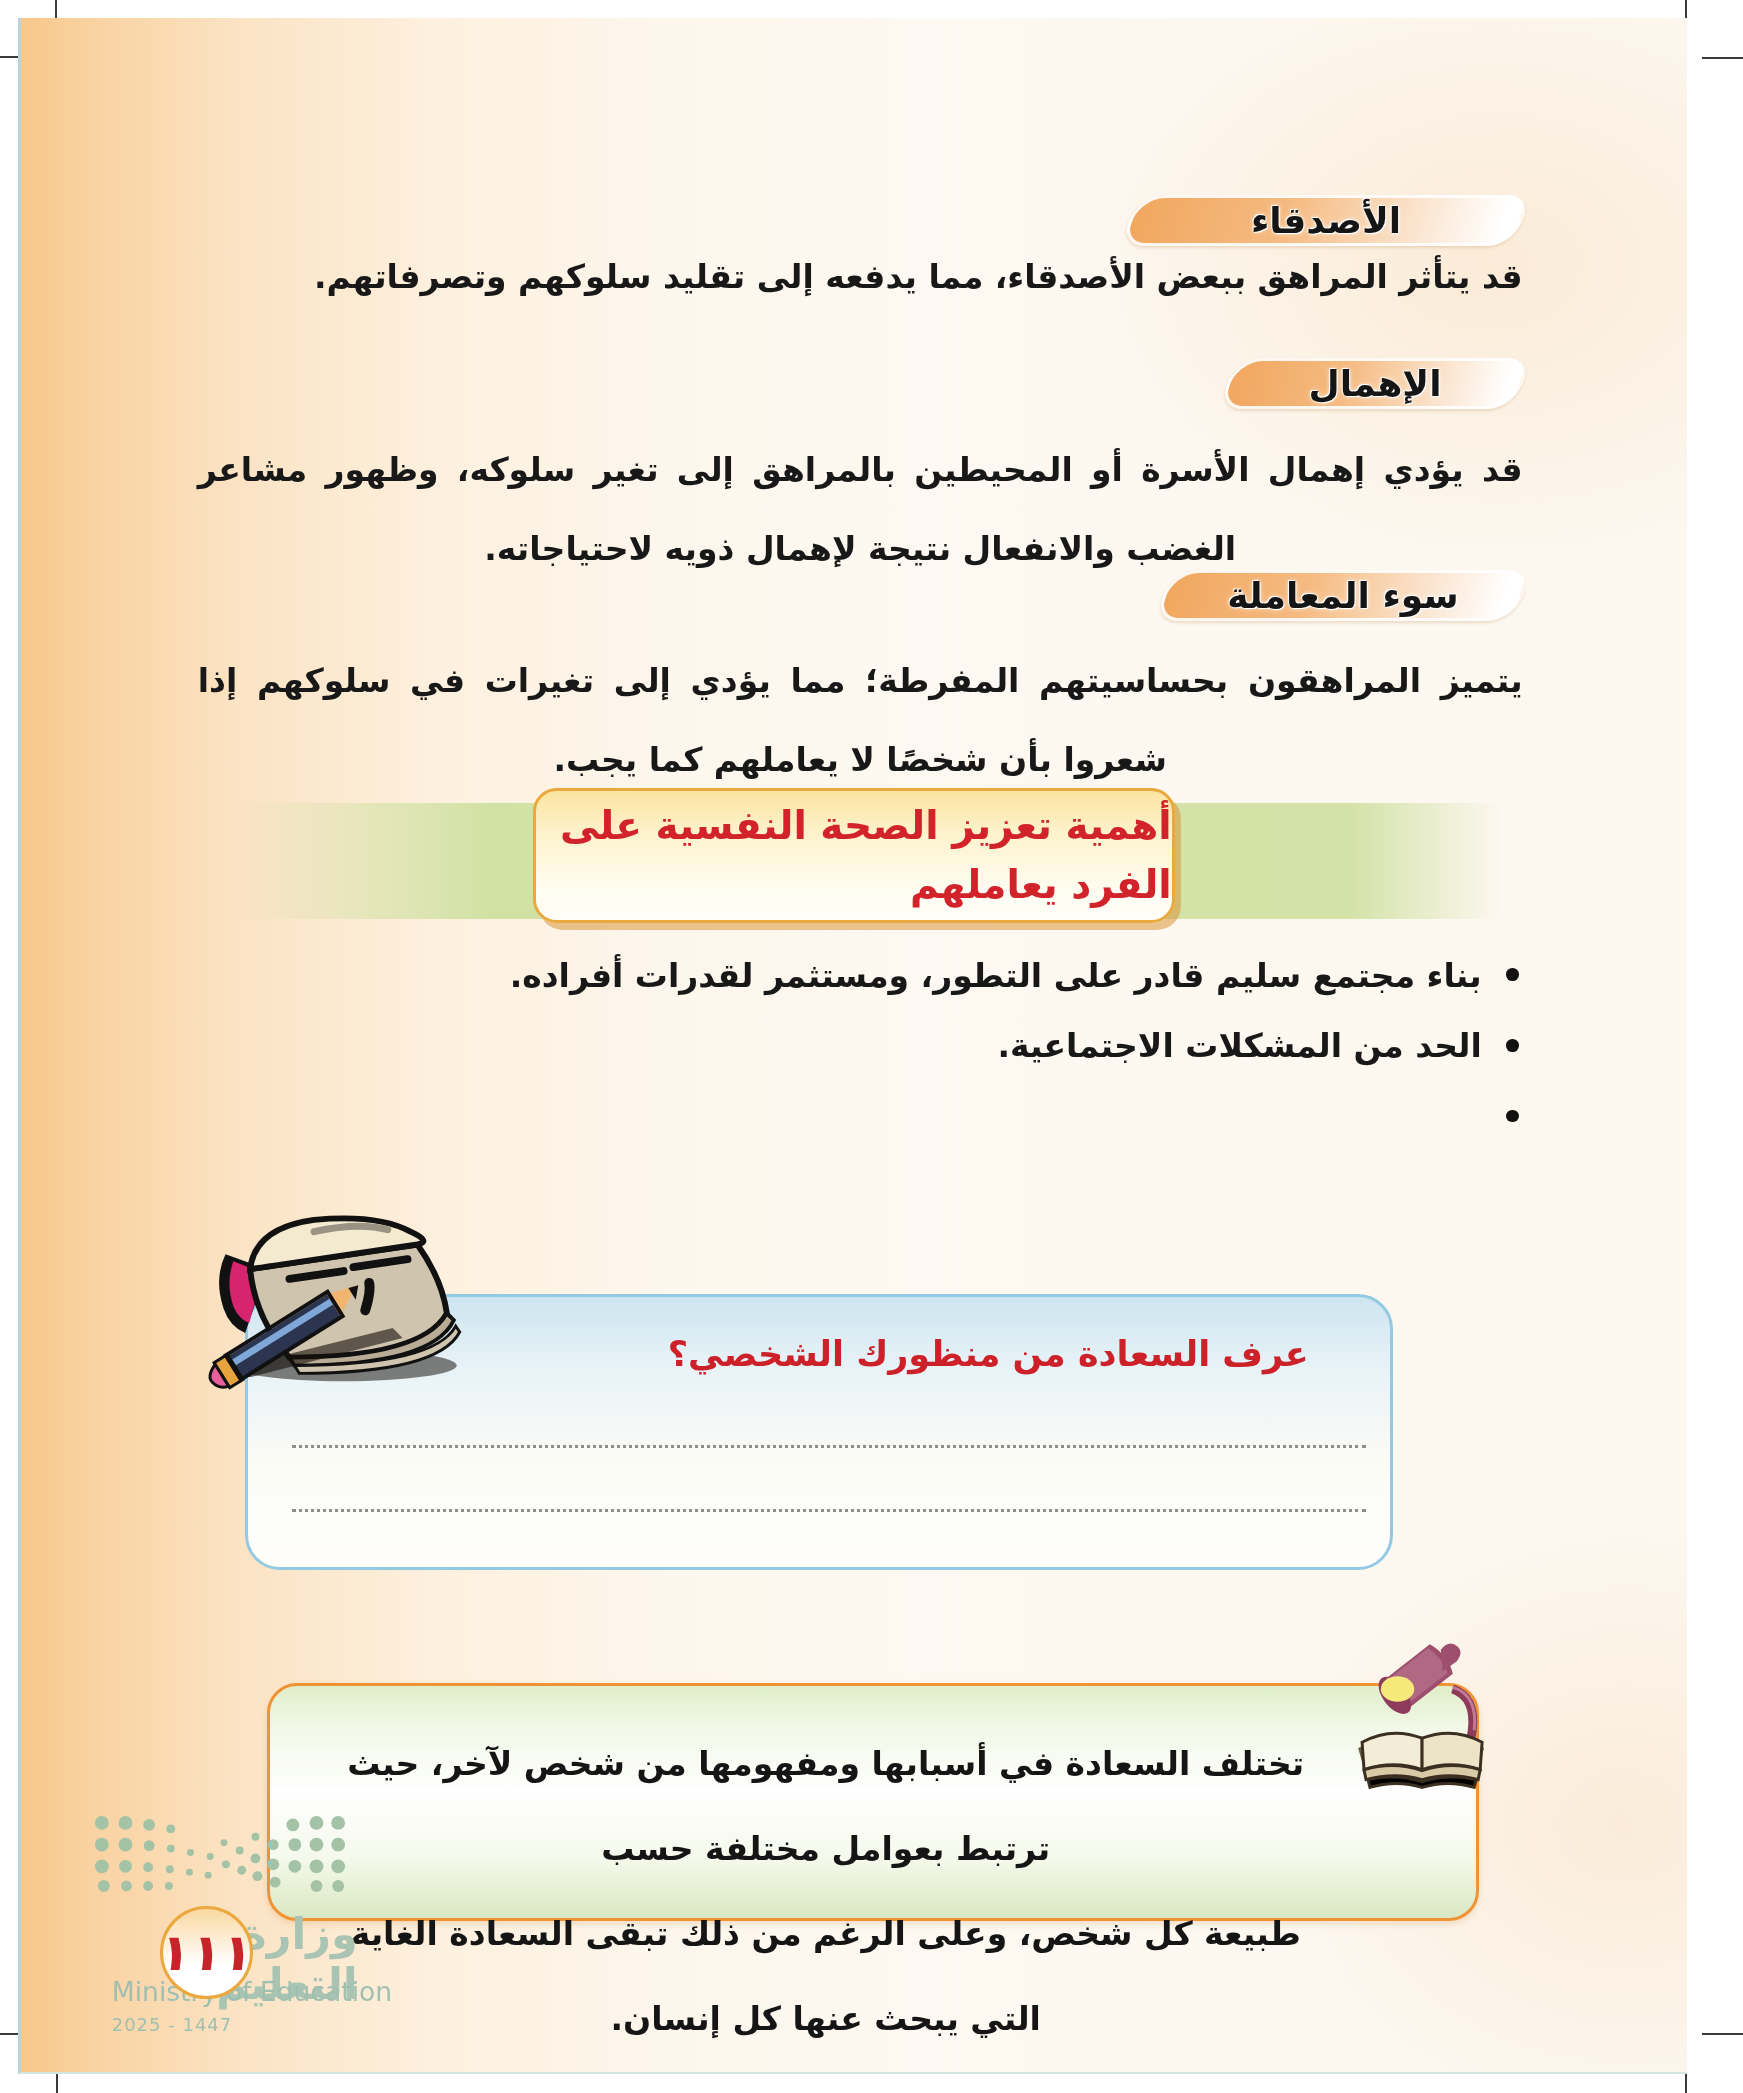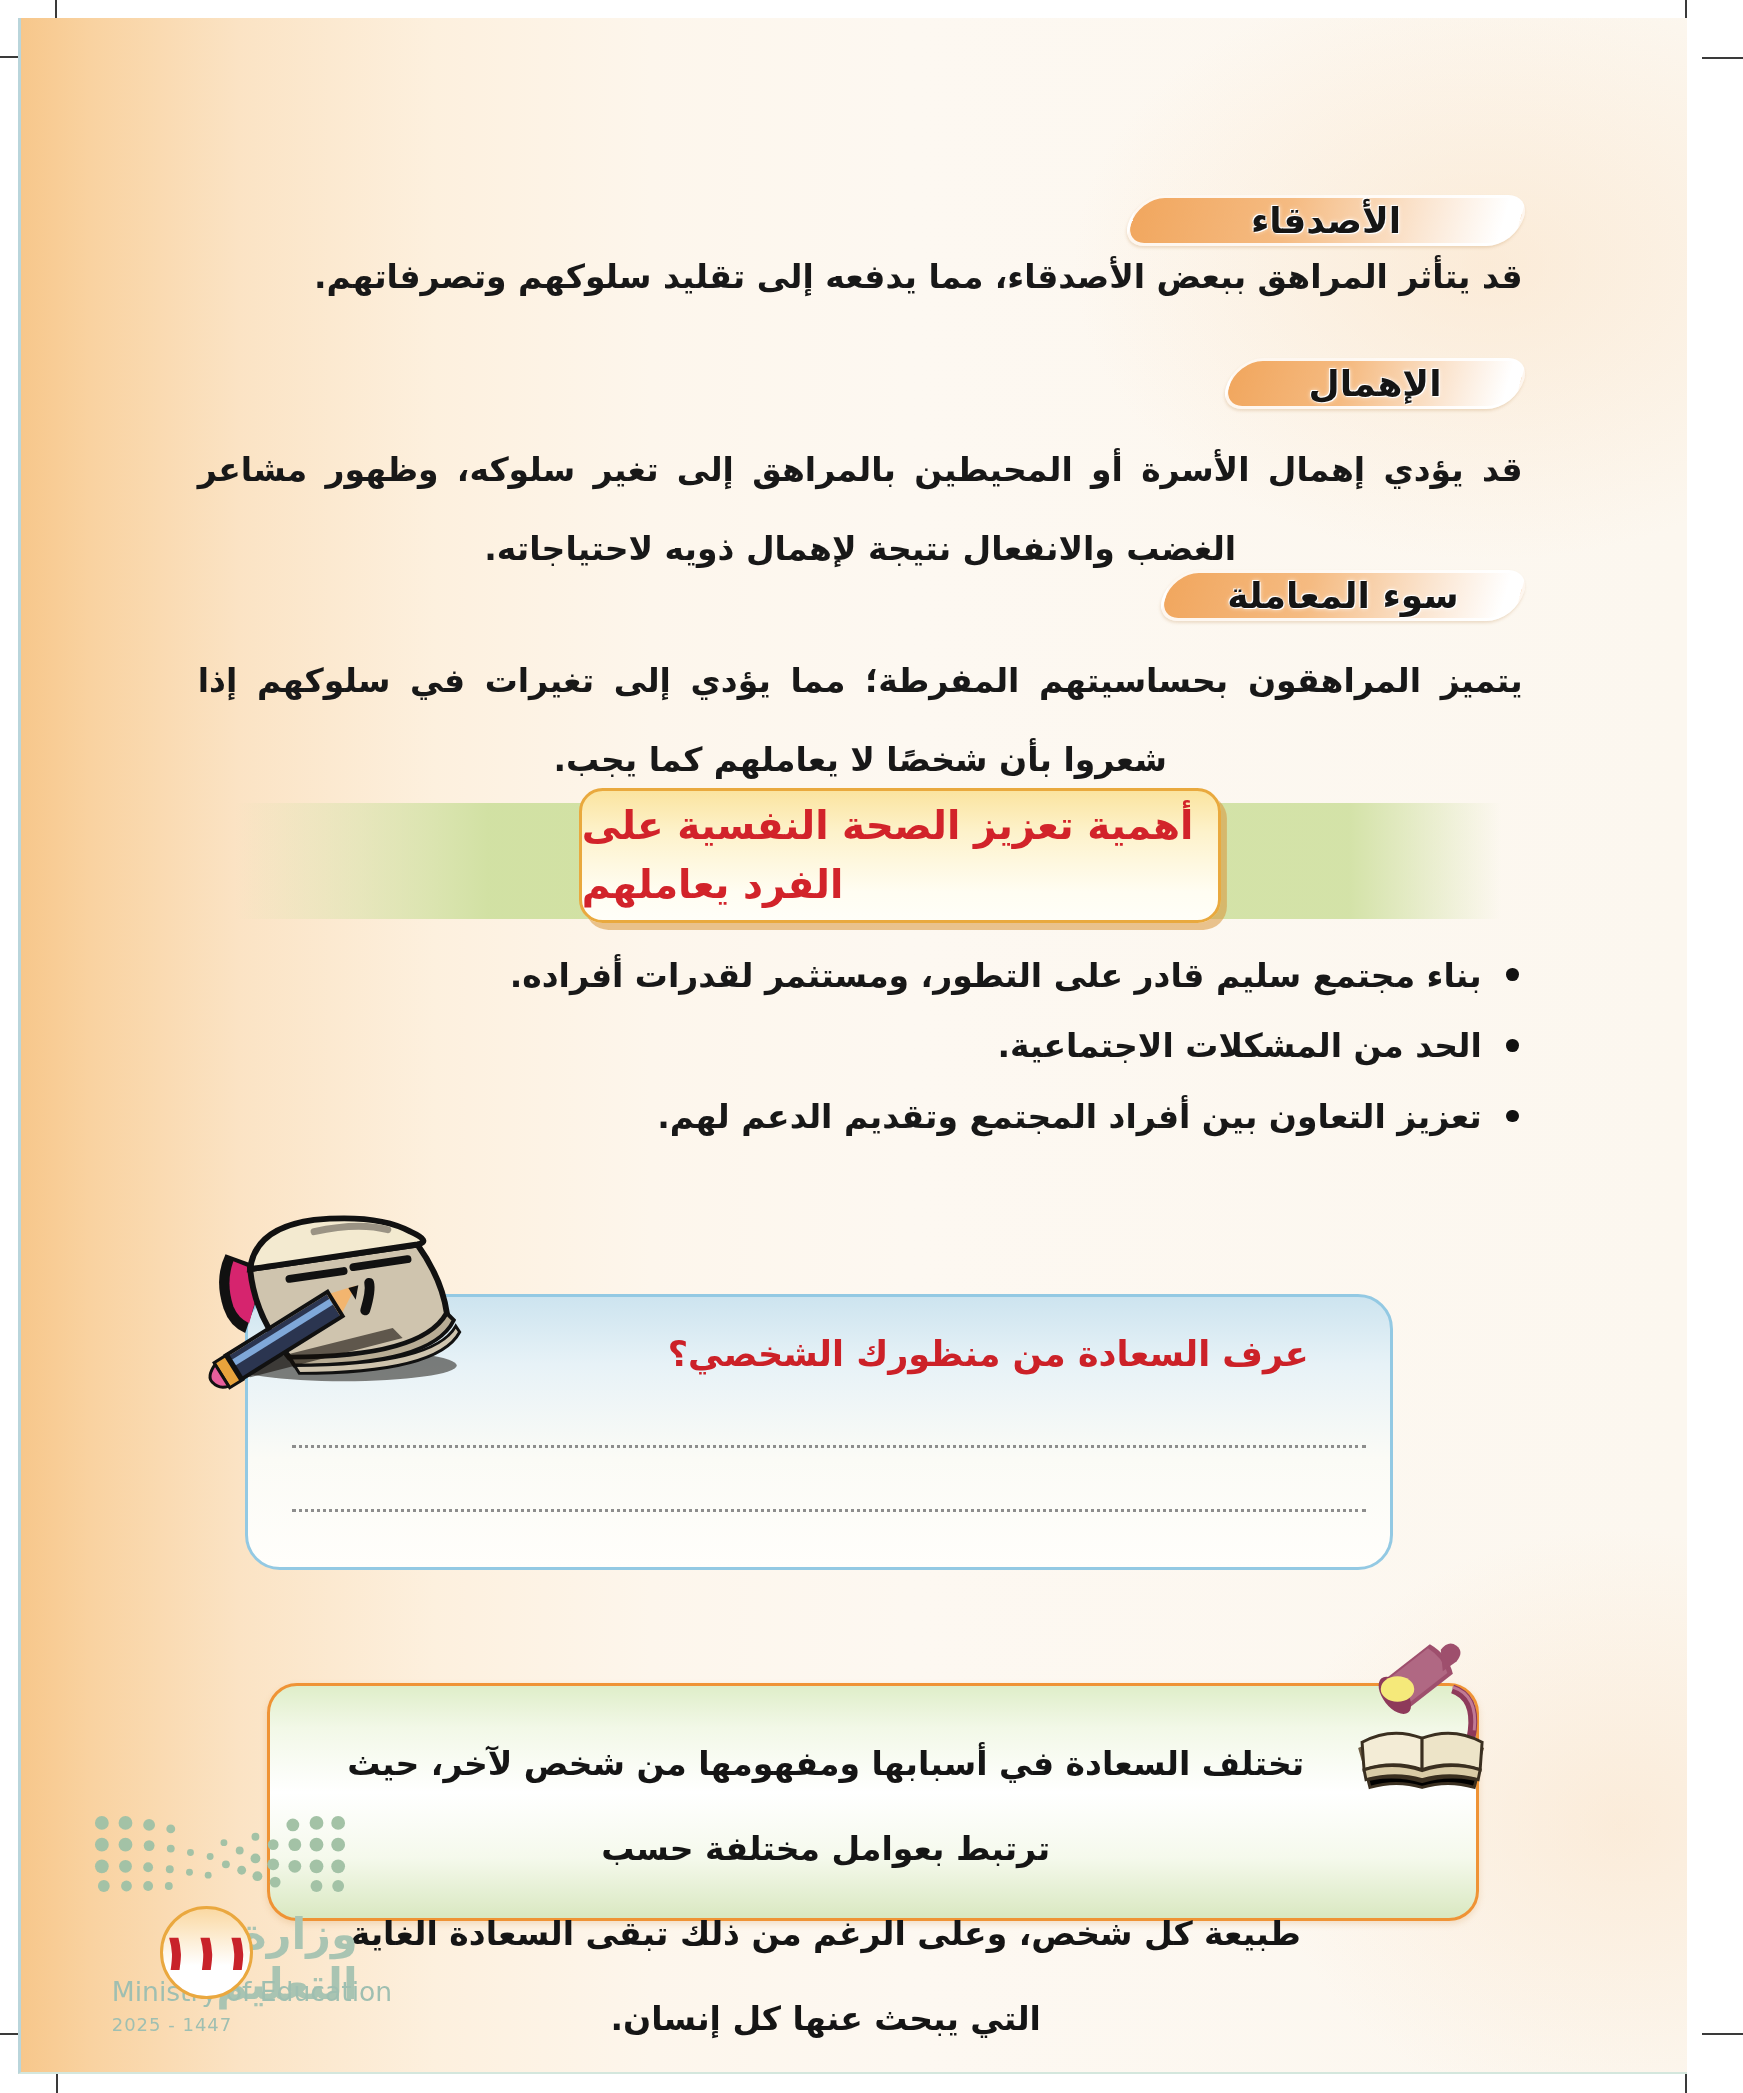--- a/index.html
+++ b/index.html
@@ -34,25 +34,25 @@
   
   .para { position:absolute; right:164px; left:177px; direction:rtl;
           font-size:33px; font-weight:bold; color:#181818; line-height:79px;
           text-align:justify; text-align-last:center; }
   .para.single { text-align:right; text-align-last:right; line-height:45px; }
 
   
   .band { position:absolute; left:214px; top:785px; width:1266px; height:116px;
           background:linear-gradient(to right, rgba(207,224,160,0) 0%, rgba(207,224,160,.95) 20%,
                       rgba(211,227,167,1) 55%, rgba(207,224,160,.9) 88%, rgba(207,224,160,0) 100%); }
-  .title-box { position:absolute; left:558px; top:770px; width:642px; height:135px;
+  .title-box { position:absolute; left:512px; top:770px; width:642px; height:135px;
                border:3.9px solid #e9a93e; border-radius:23.6px;
                background:linear-gradient(#fbe4a0 0%, #fdf2cb 32%, #fffdf2 78%, #fffef8 100%);
                box-shadow:5.9px 6.9px 0 rgba(217,150,59,.55);
-               display:flex; flex-direction:column; align-items:flex-end; justify-content:center;
+               display:flex; flex-direction:column; align-items:flex-start; justify-content:center;
                direction:rtl; }
   .title-box div { font-size:39px; font-weight:bold; color:#d2232a; line-height:59px; text-align:center; }
 
   
   .bullets { position:absolute; right:164px; left:177px; top:936px; direction:rtl; list-style:none; }
   .bullets li { position:relative; padding-right:41px; margin-bottom:27.6px;
                 font-size:33px; font-weight:bold; color:#181818; line-height:43px; text-align:right; }
   .bullets li .dot { position:absolute; right:3.9px; top:14.8px; width:12.8px; height:12.8px;
                      border-radius:50%; background:#111; }
 
@@ -121,21 +121,21 @@
 
     <div class="band"></div>
     <div class="title-box">
       <div>أهمية تعزيز الصحة النفسية على</div>
       <div>الفرد يعاملهم</div>
     </div>
 
     <ul class="bullets">
       <li><span class="dot"></span><span>بناء مجتمع سليم قادر على التطور، ومستثمر لقدرات أفراده.</span></li>
       <li><span class="dot"></span><span>الحد من المشكلات الاجتماعية.</span></li>
-      <li><span class="dot"></span><span>تعزيز التعاون بين أفراد المجتمع وتقديم الدعم لهم.</span></li>
+      <li><span class="dot"></span></li>
     </ul>
 
     <div class="qbox">
       <div class="question">عرف السعادة من منظورك الشخصي؟</div>
       <div class="dotline" style="top:148px;"></div>
       <div class="dotline" style="top:212px;"></div>
     </div>
 
     <svg style="left:175px; top:1192px;" width="305" height="187" viewBox="0 0 310 190">
       <ellipse cx="150" cy="158" rx="115" ry="16" fill="rgba(30,25,20,.55)"></ellipse>

